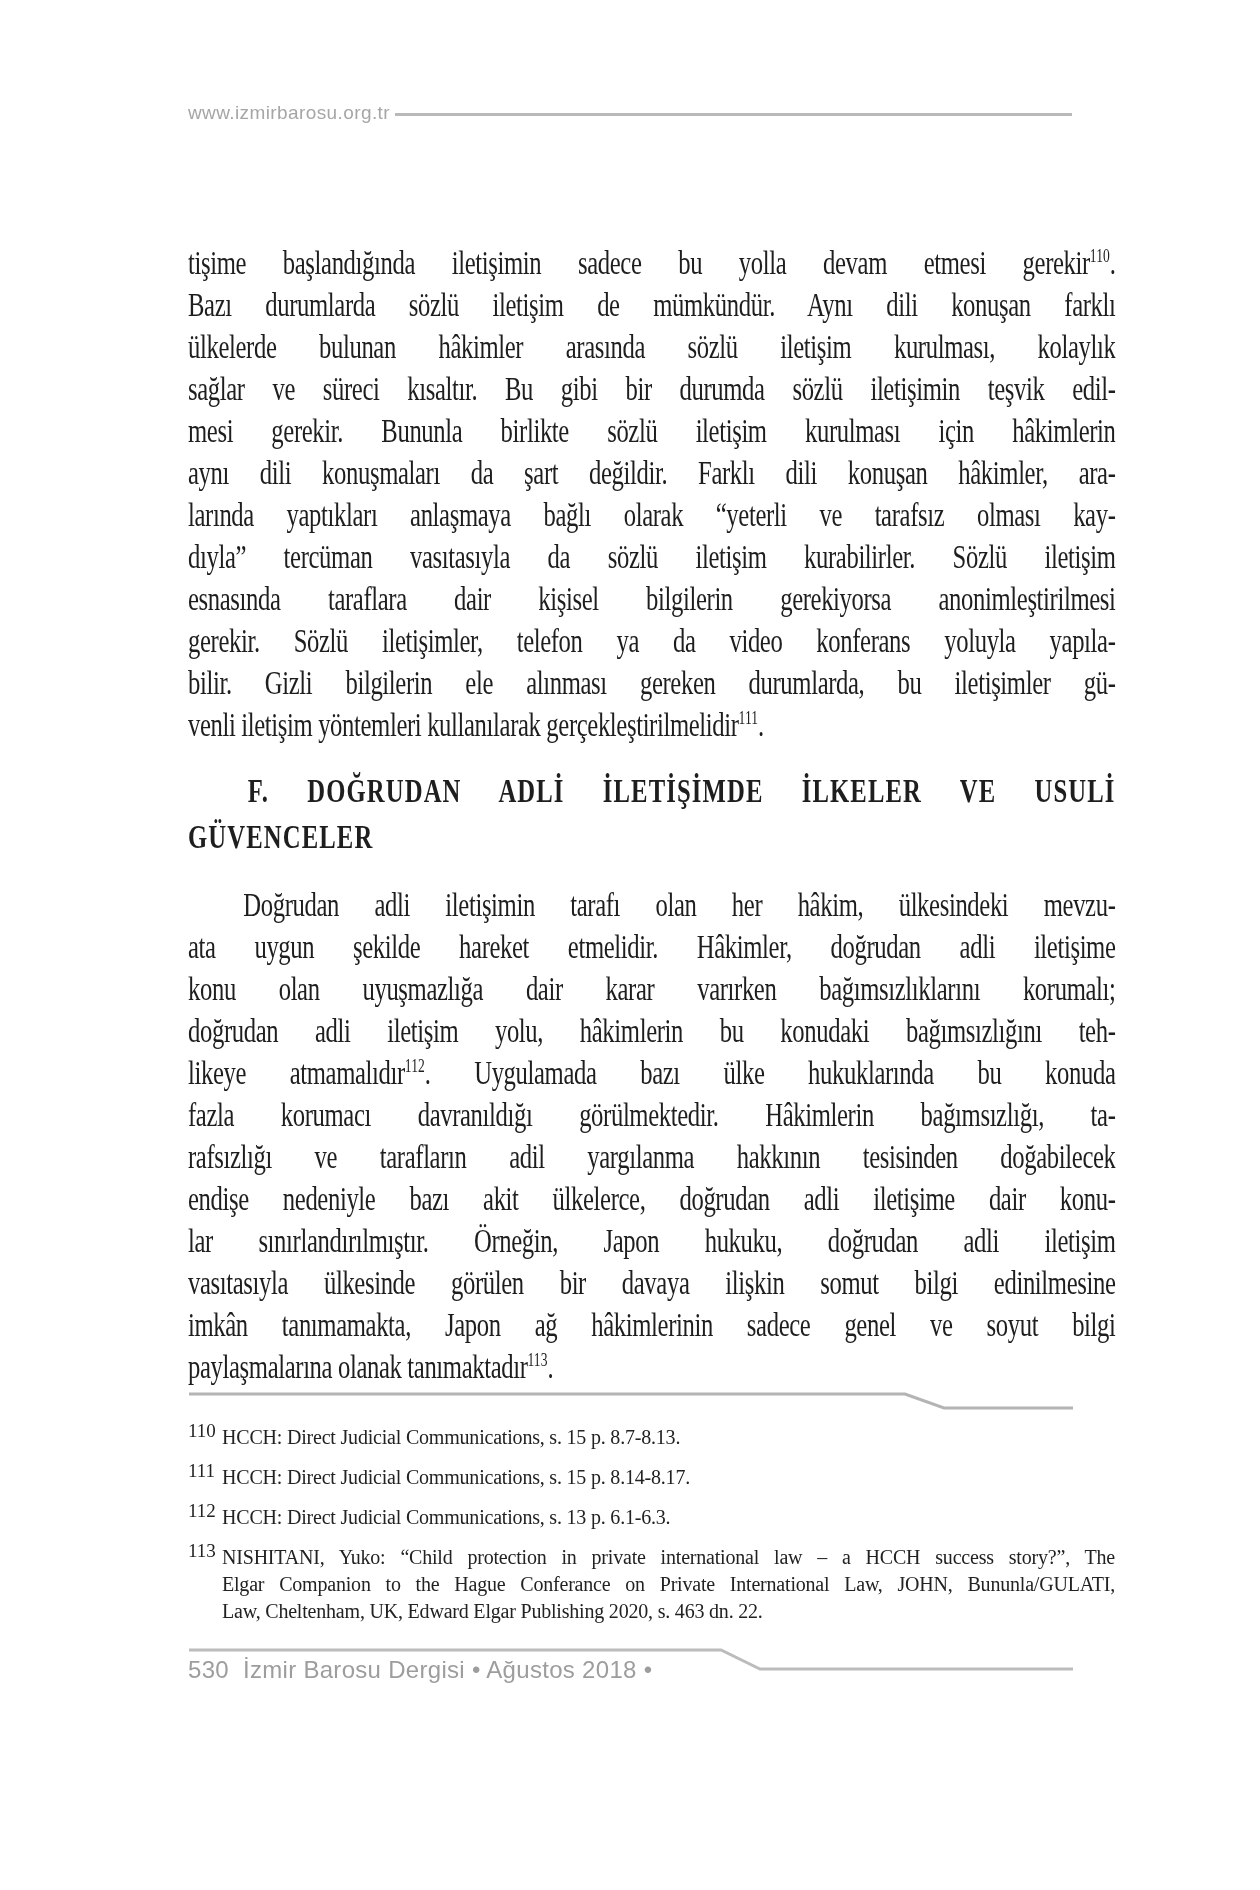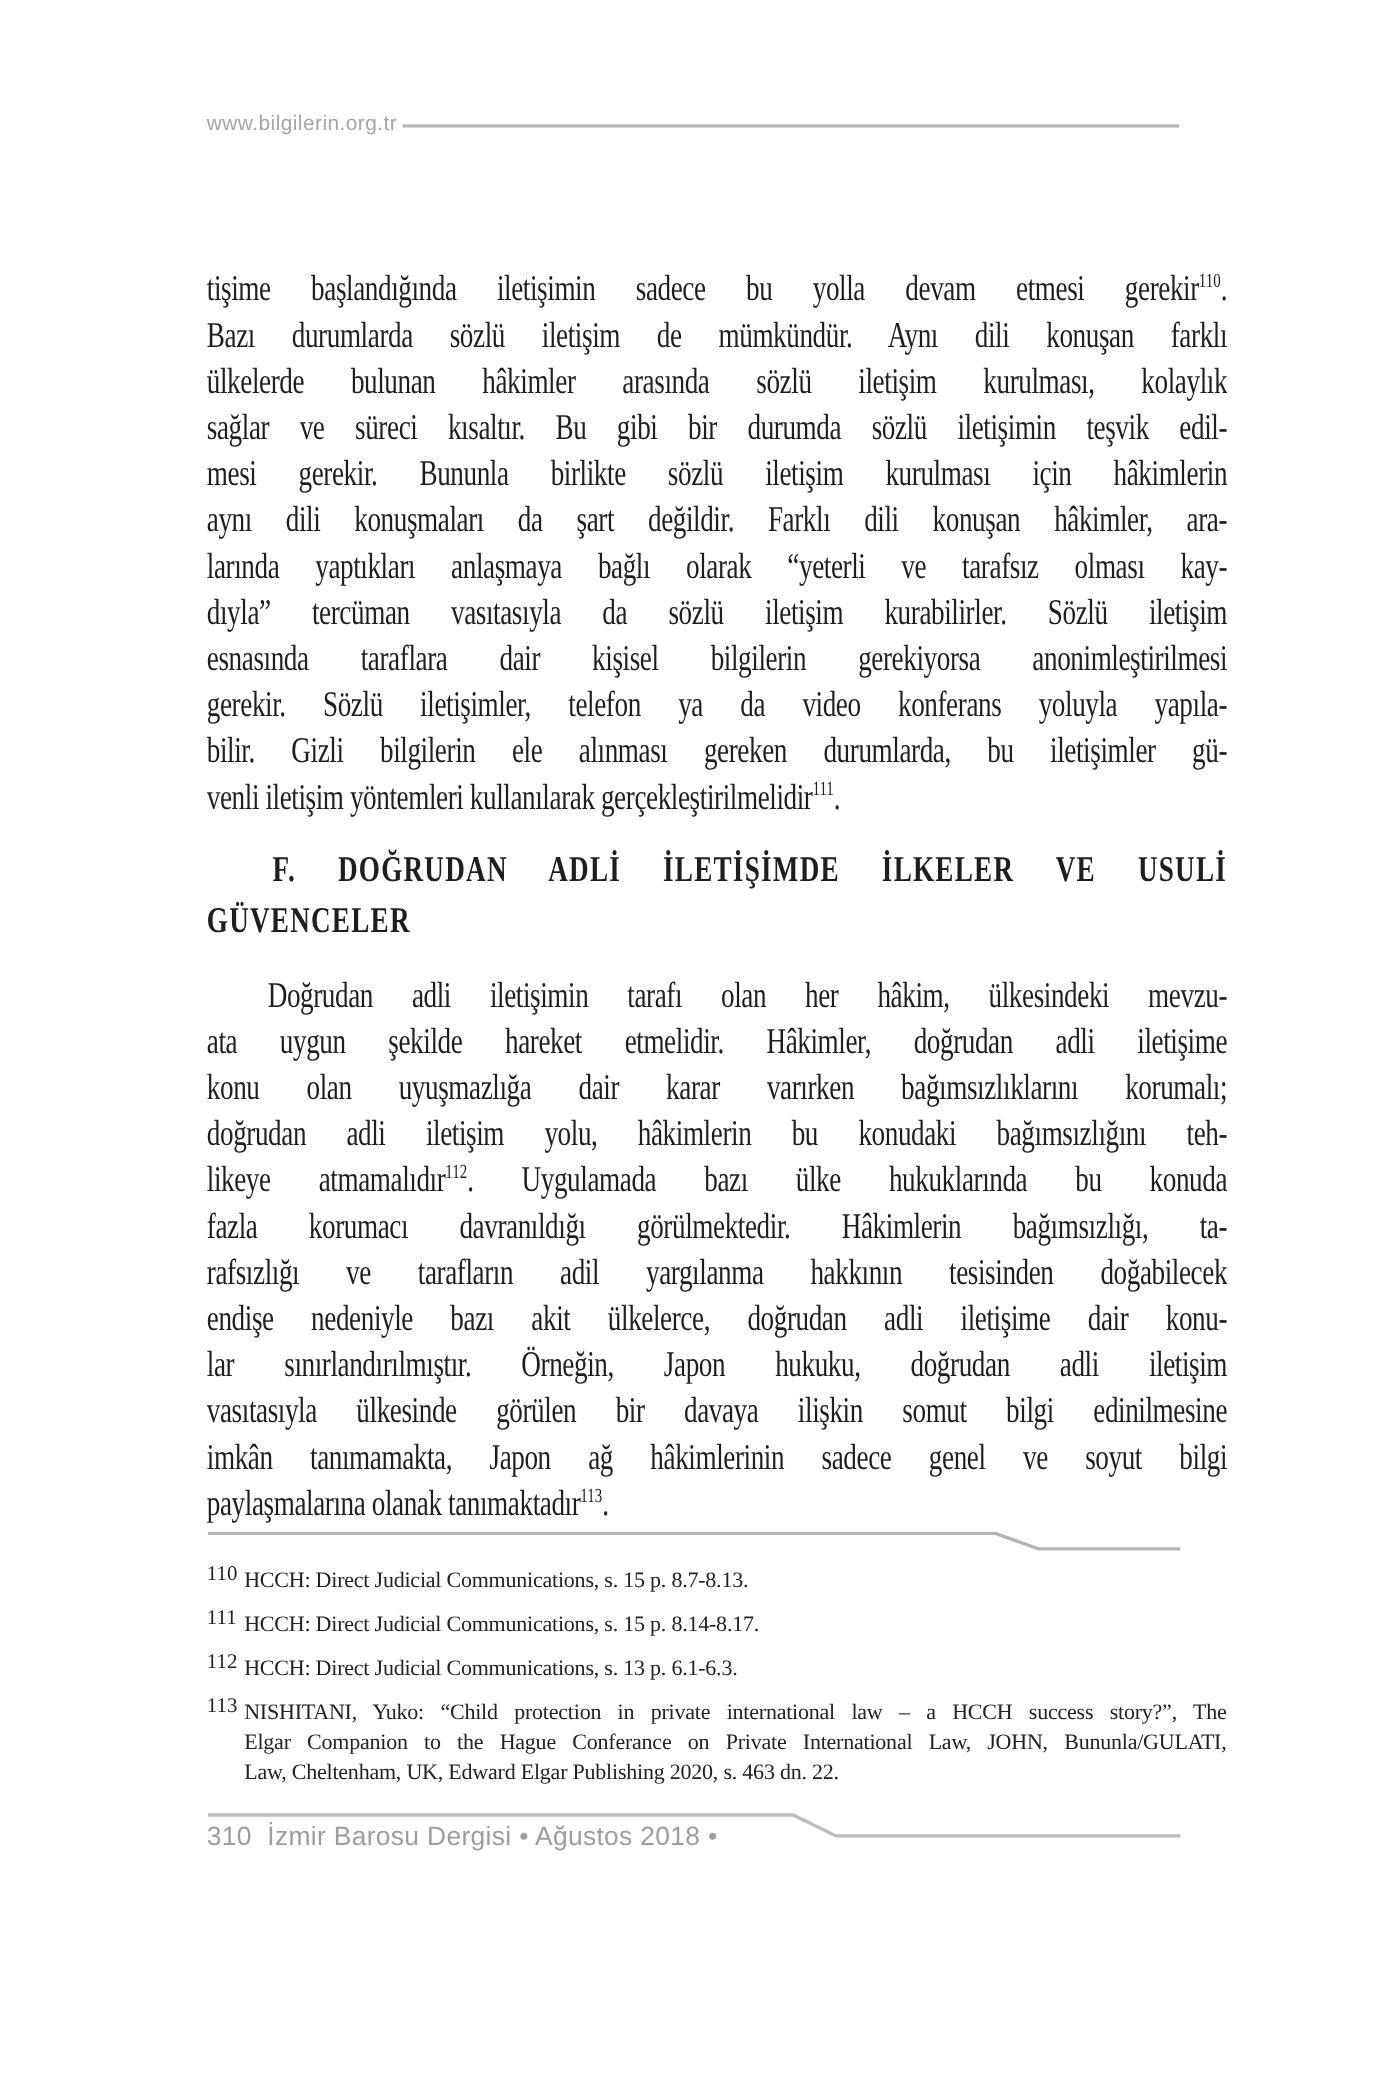--- a/index.html
+++ b/index.html
@@ -42,21 +42,21 @@
     white-space:nowrap;
   }
   .page-num{margin-right:14px;}
 </style>
 </head>
 <body>
 
 <div class="page">
 
   <div class="page-header">
-    <span>www.bilgilerin.org.tr</span>
+    <span>www.izmirbarosu.org.tr</span>
     <span class="header-rule"></span>
   </div>
 
   <div class="scaled">
     <div class="para para1">
         <div class="line">tişime başlandığında iletişimin sadece bu yolla devam etmesi gerekir<sup>110</sup>.</div>
         <div class="line">Bazı durumlarda sözlü iletişim de mümkündür. Aynı dili konuşan farklı</div>
         <div class="line">ülkelerde bulunan hâkimler arasında sözlü iletişim kurulması, kolaylık</div>
         <div class="line">sağlar ve süreci kısaltır. Bu gibi bir durumda sözlü iletişimin teşvik edil-</div>
         <div class="line">mesi gerekir. Bununla birlikte sözlü iletişim kurulması için hâkimlerin</div>
@@ -107,16 +107,16 @@
         <div class="fn-line">Elgar Companion to the Hague Conferance on Private International Law, JOHN, Bununla/GULATI,</div>
         <div class="fn-line last">Law, Cheltenham, UK, Edward Elgar Publishing 2020, s. 463 dn. 22.</div>
       </div>
     </div>
 
   <svg class="page-footer-rule" width="886" height="24">
     <polyline points="1,2 533,2 572,21 885,21" fill="none" stroke="#bcbcbc" stroke-width="3"></polyline>
   </svg>
 
   <div class="page-footer">
-    <span class="page-num">310</span><span>İzmir Barosu Dergisi • Ağustos 2018 •</span>
+    <span class="page-num">530</span><span>İzmir Barosu Dergisi • Ağustos 2018 •</span>
   </div>
 
 </div>
 
 </body></html>

